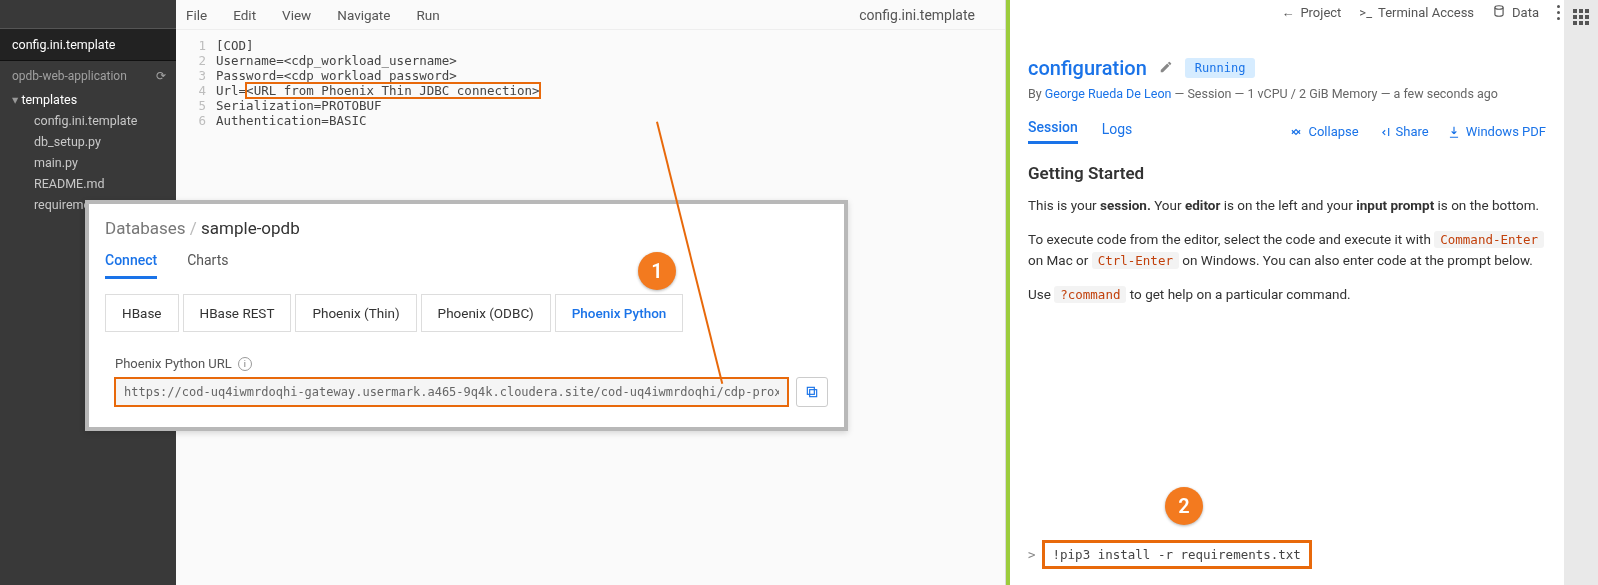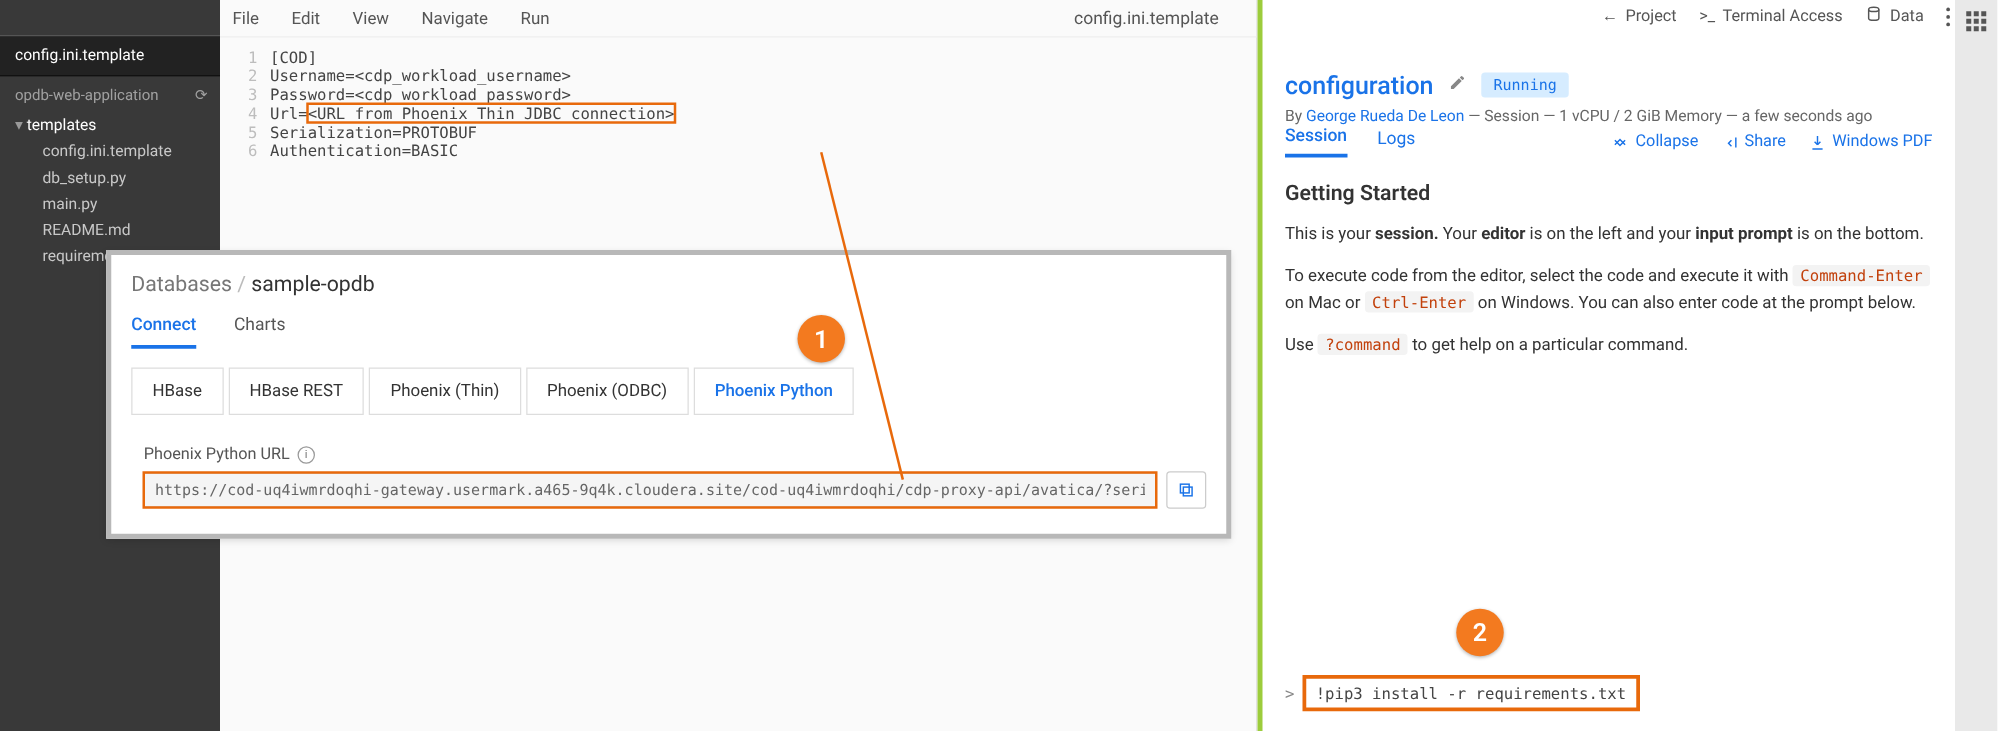--- a/index.html
+++ b/index.html
@@ -105,21 +105,21 @@
     font-size:11.5px;
     color:#777;
     padding: 3px 10px;
   }
 
   
   .db-panel {
     position:absolute;
     left: 85px;
     top: 200px;
-    width: 900px;
+    width: 763px;
     background:#fff;
     border:4px solid #b8b8b8;
     box-shadow: 0 2px 6px rgba(0,0,0,0.15);
     padding: 14px 16px 20px 16px;
     z-index: 10;
   }
   .db-breadcrumb {
     font-size: 17px;
     color:#777;
     margin-bottom:10px;
@@ -248,20 +248,21 @@
     border-radius:3px;
     font-family:monospace;
   }
   .session-meta {
     font-size:12.5px;
     color:#666;
     margin-top:6px;
   }
   .session-meta a { color:#1a73e8; text-decoration:none; }
   .session-tabs {
+    margin-top:18px;
     display:flex;
     gap:24px;
     font-size:14px;
     align-items:center;
   }
   .session-tab { color:#1a73e8; cursor:pointer; padding-bottom:6px;}
   .session-tab.active { border-bottom:3px solid #1a73e8; font-weight:500;}
   .session-tab-actions { margin-left:auto; display:flex; gap:18px; color:#1a73e8; font-size:13px;}
   .session-tab-actions .act { display:flex; align-items:center; gap:5px; cursor:pointer;}
   .session-body { margin-top:16px; font-size:13.5px; color:#333; line-height:1.6; flex:1;}

